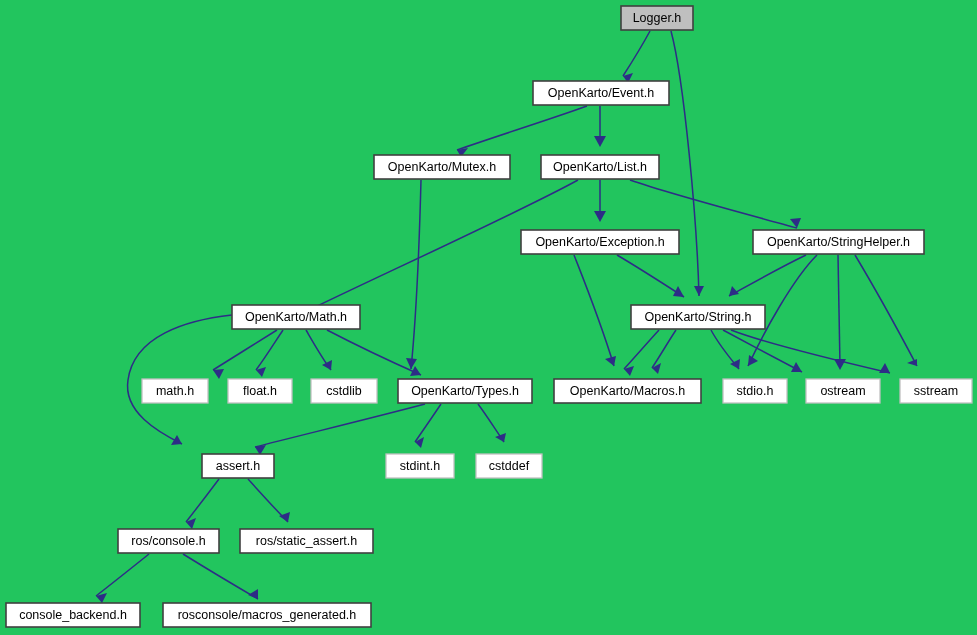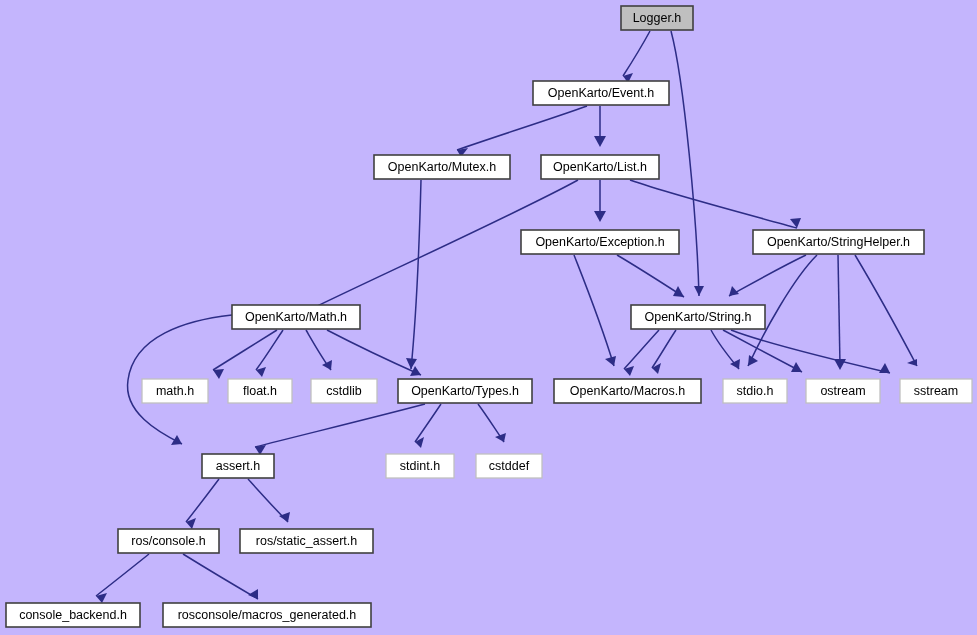--- a/index.html
+++ b/index.html
@@ -4,21 +4,21 @@
 <style>
   html, body {
     margin: 0;
     padding: 0;
     background: #ffffff;
   }
   #canvas-wrap {
     position: relative;
     width: 977px;
     height: 635px;
-    background: #c4b5fd;
+    background: #22c55e;
     overflow: hidden;
     font-family: "Liberation Sans", sans-serif;
   }
   svg.graph {
     position: absolute;
     top: 0;
     left: 0;
     width: 977px;
     height: 635px;
   }

